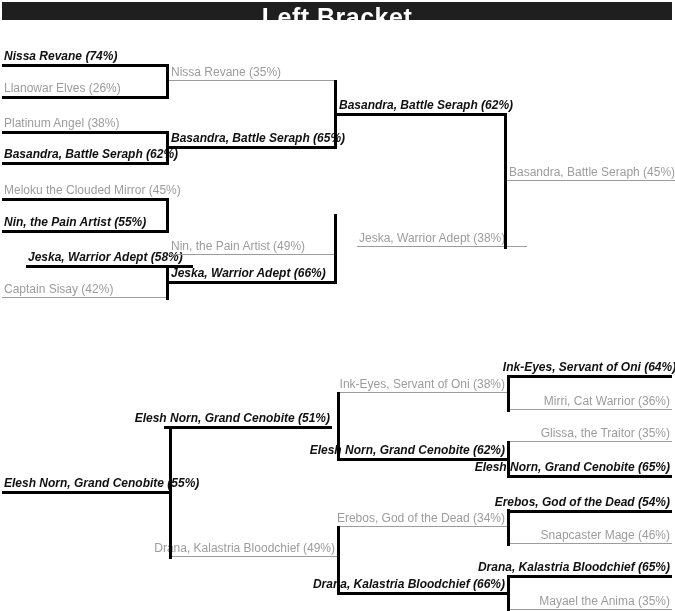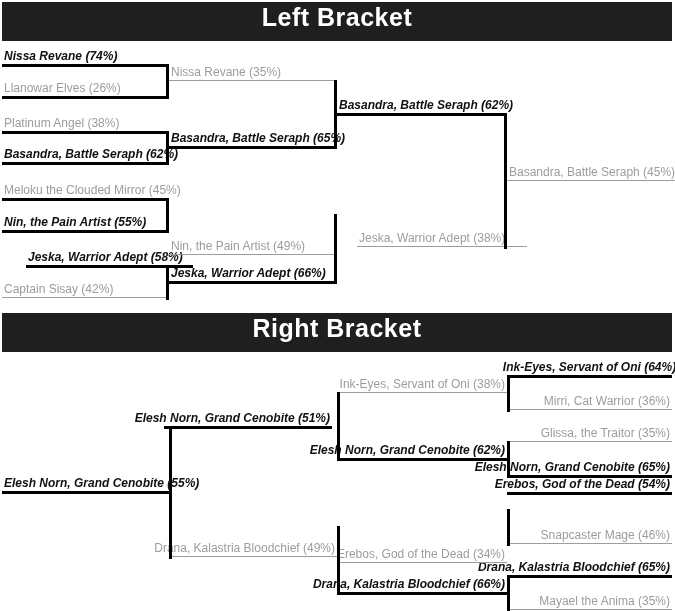--- a/index.html
+++ b/index.html
@@ -1,21 +1,21 @@
 <!DOCTYPE html>
 <html><head>
 <meta charset="utf-8">
 <style>
   html,body{margin:0;padding:0;background:#fff;}
   #page{
     position:relative;width:675px;height:611px;overflow:hidden;background:#fff;
     font-family:"Liberation Sans",sans-serif;
   }
   .bracket-header{
-    position:absolute;left:2px;width:670px;height:39px;
+    position:absolute;left:2px;width:670px;height:18px;
     background:var(--header-bg,#1f1f1f);color:var(--header-text,#ffffff);
     font-size:25px;font-weight:bold;text-align:center;line-height:31px;
     letter-spacing:0.5px;
   }
   #header-left{top:2px;}
   #header-right{top:313px;}
   .entry{position:absolute;height:16px;display:flex;align-items:flex-end;}
   .entry.line-black{border-bottom:3px solid var(--line-black,#000);}
   .entry.line-gray{border-bottom:1px solid var(--line-gray,#9c9c9c);}
   .entry.a-left{justify-content:flex-start;}
@@ -23,21 +23,20 @@
   .entry span{white-space:nowrap;font-size:12px;line-height:15px;padding:0 2px;}
   .entry.win span{font-weight:bold;font-style:italic;color:var(--winner-text,#111111);}
   .entry.lose span{color:var(--loser-text,#9c9c9c);}
   .connector{position:absolute;width:3px;background:var(--line-black,#000);}
 </style>
 </head>
 <body>
 
 <div id="page" style="--header-bg: #1f1f1f; --header-text: #ffffff; --winner-text: #111111; --loser-text: #9c9c9c; --line-black: #000000; --line-gray: #9c9c9c;">
   <div id="header-left" class="bracket-header">Left Bracket</div>
-  <div id="header-right" class="bracket-header">Right Bracket</div>
   <div id="brackets">
       <div class="entry win line-black a-left" style="left: 2px; width: 167px; top: 48px;">
         <span>Nissa Revane (74%)</span>
       </div>
       <div class="entry lose line-black a-left" style="left: 2px; width: 167px; top: 80px;">
         <span>Llanowar Elves (26%)</span>
       </div>
       <div class="entry lose line-black a-left" style="left: 2px; width: 167px; top: 115px;">
         <span>Platinum Angel (38%)</span>
       </div>
@@ -89,21 +88,21 @@
       </div>
       <div class="entry lose line-gray a-right" style="left: 507px; width: 165px; top: 393px; justify-content: flex-end;">
         <span>Mirri, Cat Warrior (36%)</span>
       </div>
       <div class="entry lose line-gray a-right" style="left: 507px; width: 165px; top: 425px;">
         <span>Glissa, the Traitor (35%)</span>
       </div>
       <div class="entry win line-black a-right" style="left: 507px; width: 165px; top: 459px;">
         <span>Elesh Norn, Grand Cenobite (65%)</span>
       </div>
-      <div class="entry win line-black a-right" style="left: 507px; width: 165px; top: 476px;">
+      <div class="entry win line-black a-right" style="left: 507px; width: 165px; top: 494px;">
         <span>Erebos, God of the Dead (54%)</span>
       </div>
       <div class="entry lose line-gray a-right" style="left: 507px; width: 165px; top: 527px;">
         <span>Snapcaster Mage (46%)</span>
       </div>
       <div class="entry win line-black a-right" style="left: 507px; width: 165px; top: 559px;">
         <span>Drana, Kalastria Bloodchief (65%)</span>
       </div>
       <div class="entry lose line-gray a-right" style="left: 507px; width: 165px; top: 593px;">
         <span>Mayael the Anima (35%)</span>
@@ -111,21 +110,21 @@
       <div class="connector" style="left: 507px; top: 375px; height: 37px;"></div>
       <div class="connector" style="left: 507px; top: 441px; height: 37px;"></div>
       <div class="connector" style="left: 507px; top: 509px; height: 37px;"></div>
       <div class="connector" style="left: 507px; top: 575px; height: 37px;"></div>
       <div class="entry lose line-gray a-right" style="left: 337px; width: 170px; top: 376px;">
         <span>Ink-Eyes, Servant of Oni (38%)</span>
       </div>
       <div class="entry win line-black a-right" style="left: 337px; width: 170px; top: 442px;">
         <span>Elesh Norn, Grand Cenobite (62%)</span>
       </div>
-      <div class="entry lose line-gray a-right" style="left: 337px; width: 170px; top: 510px; margin-top: 36px;">
+      <div class="entry lose line-gray a-right" style="left: 337px; width: 170px; top: 510px;">
         <span>Erebos, God of the Dead (34%)</span>
       </div>
       <div class="entry win line-black a-right" style="left: 337px; width: 170px; top: 576px;">
         <span>Drana, Kalastria Bloodchief (66%)</span>
       </div>
       <div class="connector" style="left: 337px; top: 392px; height: 69px;"></div>
       <div class="connector" style="left: 337px; top: 526px; height: 69px;"></div>
       <div class="entry win line-black a-right" style="left: 164px; width: 168px; top: 410px;">
         <span>Elesh Norn, Grand Cenobite (51%)</span>
       </div>

